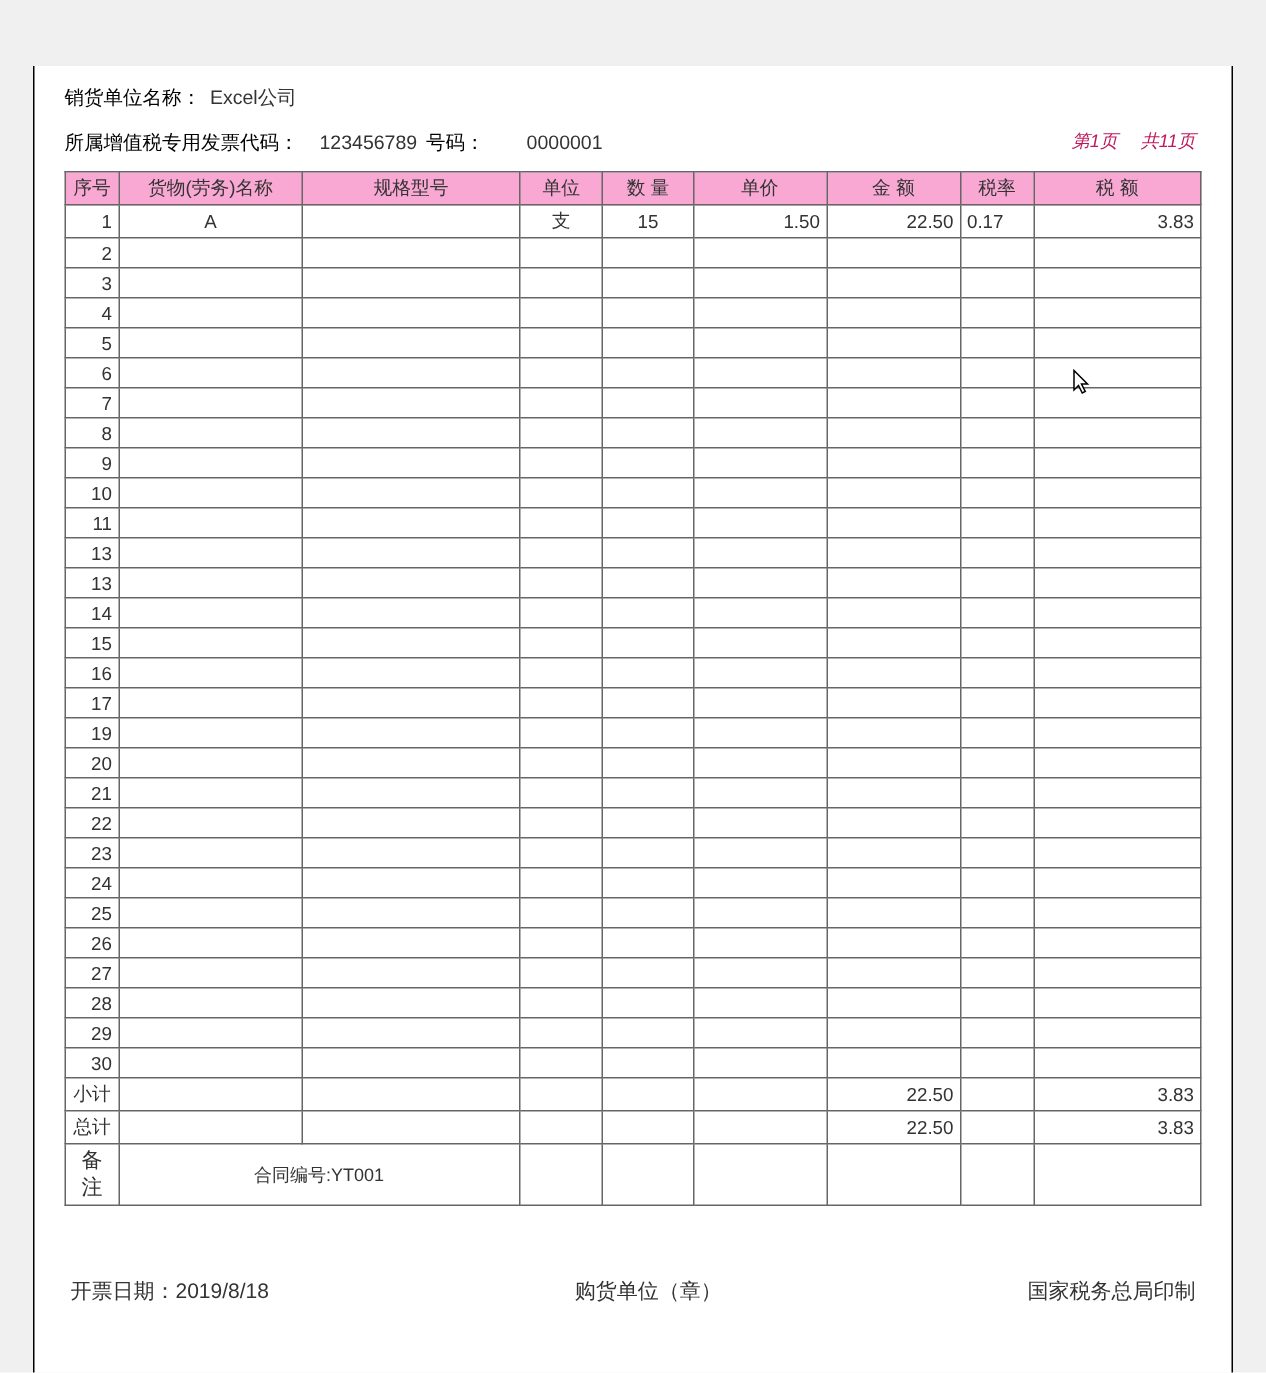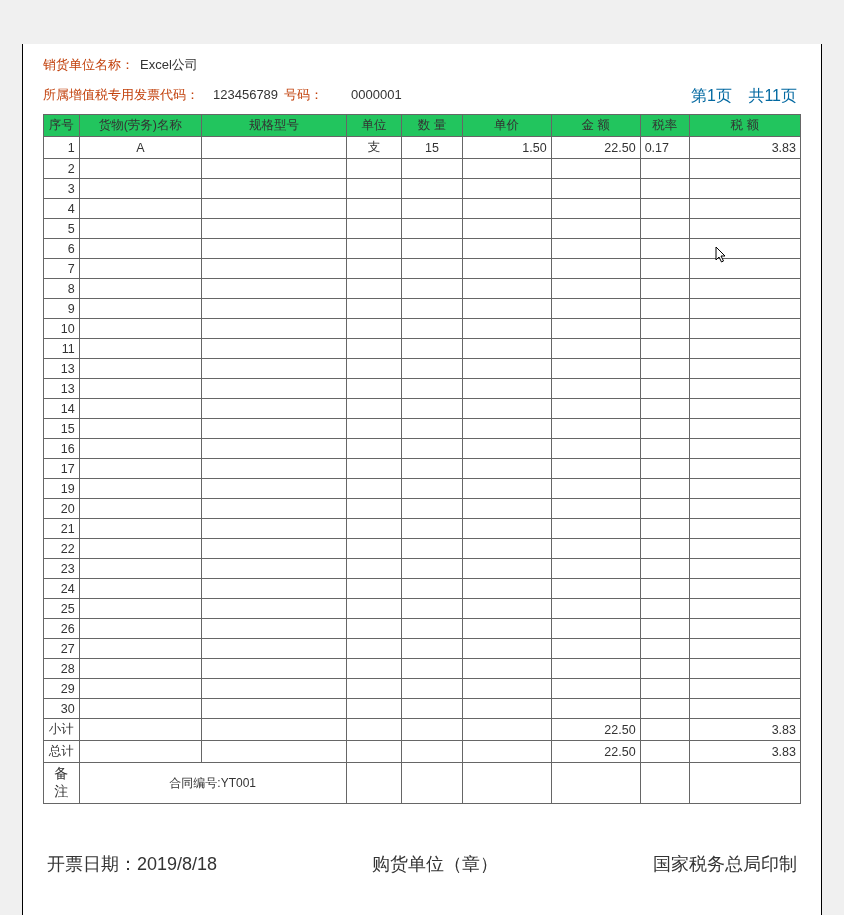--- a/index.html
+++ b/index.html
@@ -28,57 +28,58 @@
       padding: 14px 20px 0 20px;
       position: relative;
     }
     .header-row {
       margin-bottom: 10px;
       font-size: 13px;
       display: flex;
       align-items: baseline;
     }
     .header-label {
-      color: #c2410c;
+      color: #000000;
     }
     .header-value {
       margin-left: 6px;
     }
     .sales-unit-row {
       position: relative;
       top: -2px;
       margin-bottom: 10px;
     }
     .pagination {
       position: absolute;
       right: 24px;
       top: 42px;
-      color: #0369a1;
-      font-size: 16px;
+      color: #be185d;
+      font-size: 12px;
+      font-style: italic;
     }
     .pagination span {
       margin-left: 12px;
     }
     .invoice-table {
       border-collapse: collapse;
       width: 100%;
       margin-top: 6px;
       font-size: 12.5px;
     }
     .invoice-table th,
     .invoice-table td {
       border: 1px solid #666;
       padding: 2px 4px;
       height: 20px;
       vertical-align: middle;
     }
     .invoice-table th {
       font-weight: normal;
       text-align: center;
-      background: #22c55e;
+      background: #f9a8d4;
     }
     .col-seq { width: 32px; text-align: center; }
     .col-name { width: 110px; text-align: center; }
     .col-spec { width: 130px; text-align: center; }
     .col-unit { width: 50px; text-align: center; }
     .col-qty { width: 54px; text-align: center; }
     .col-price { width: 80px; text-align: right; }
     .col-amount { width: 80px; text-align: right; }
     .col-rate { width: 44px; text-align: right; }
     .col-tax { width: 100px; text-align: right; }
@@ -92,21 +93,21 @@
     .td-tax { text-align: right; padding-right: 6px; }
     .subtotal-label, .total-label {
       text-align: center;
     }
     .remark-label { text-align: center; font-size: 14px; }
     .remark-value { text-align: center; font-size: 12px; }
     .footer {
       display: flex;
       justify-content: space-between;
       margin-top: 48px;
-      font-size: 18px;
+      font-size: 14px;
       padding: 0 4px;
     }
     .cursor {
       position: absolute;
       right: 92px;
       top: 202px;
       font-size: 16px;
       color: #000;
       pointer-events: none;
     }

